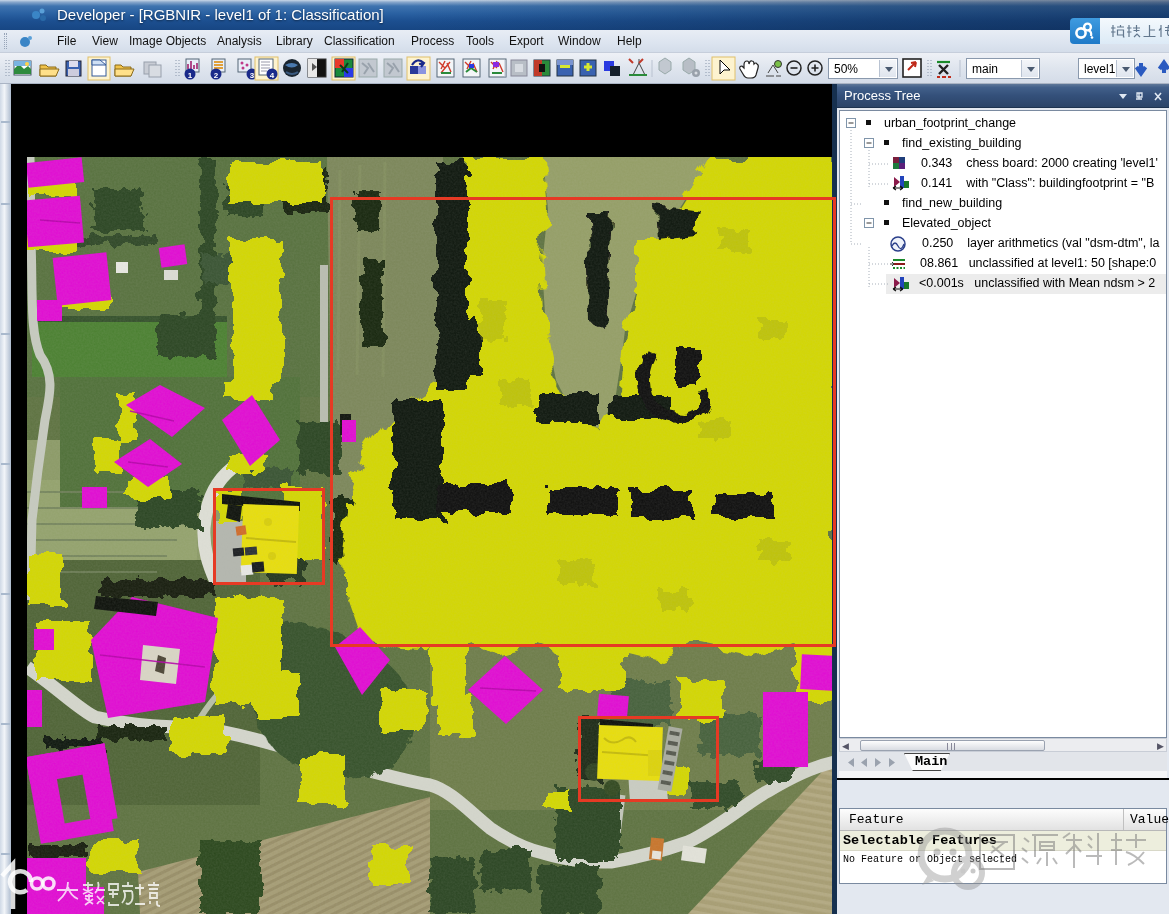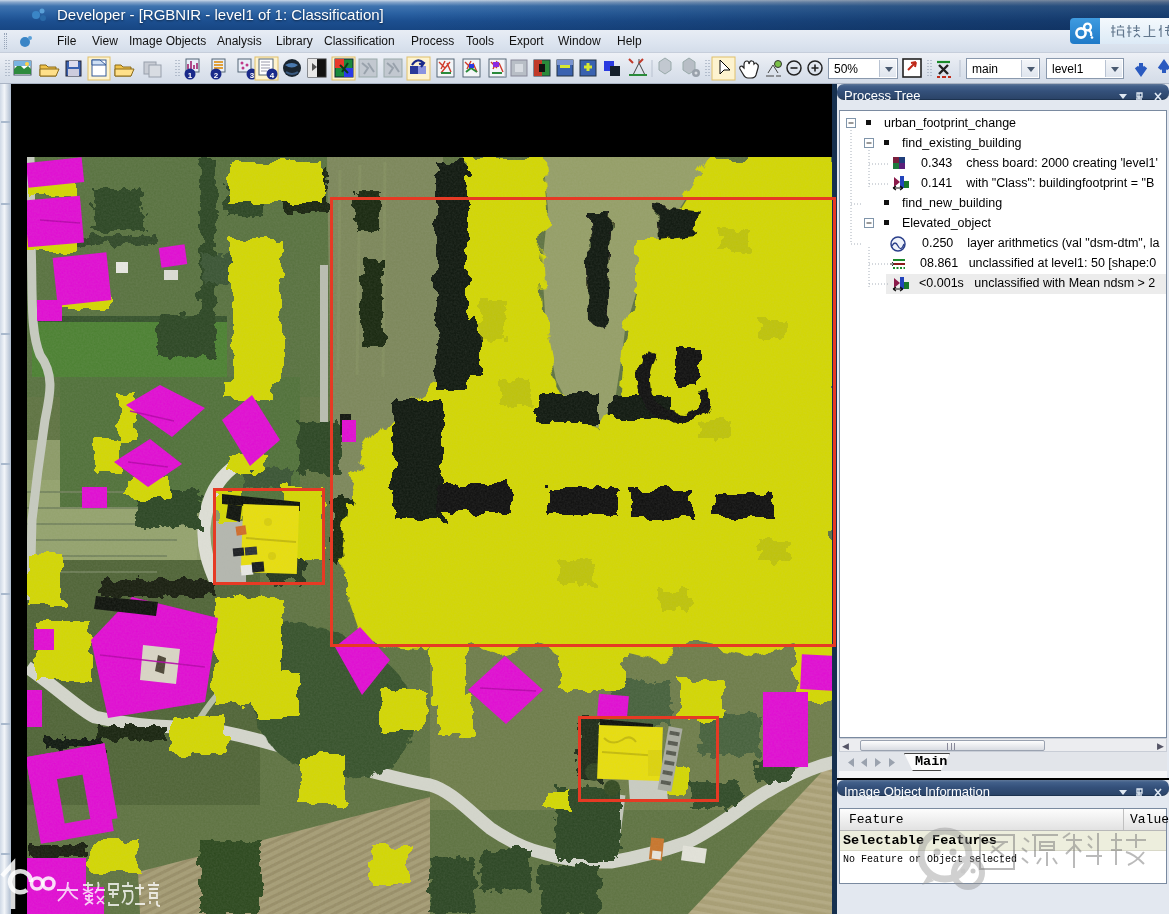--- a/index.html
+++ b/index.html
@@ -16,23 +16,23 @@
 #toolbar{position:absolute;left:0;top:53px;width:1169px;height:31px;
 background:linear-gradient(180deg,#eef1f6 0%,#dfe5ee 50%,#d4dce8 100%);border-bottom:1px solid #aab4c4;}
 .combo{position:absolute;top:5px;height:21px;background:#fff;border:1px solid #8a99ad;font-size:12px;color:#000;padding:3px 0 0 5px;}
 .comboarr{position:absolute;right:1px;top:1px;width:17px;height:17px;background:linear-gradient(180deg,#f4f6f9,#dfe5ee);border-left:1px solid #b9c3d2;}
 .comboarr:after{content:"";position:absolute;left:5px;top:7px;border:4px solid transparent;border-top:5px solid #4a5a70;}
 .grip{position:absolute;top:7px;width:3px;height:16px;border-left:1px dotted #98a5b8;border-right:1px dotted #98a5b8;}
 #leftstrip{position:absolute;left:0;top:84px;width:11px;height:830px;
 background:linear-gradient(90deg,#cfd9e6,#f2f5f9 40%,#aebccf);}
 #viewport{position:absolute;left:11px;top:84px;width:821px;height:830px;background:#000;overflow:hidden;}
 #panelborder{position:absolute;left:832px;top:84px;width:5px;height:830px;background:#16304f;}
-.panelhdr{position:absolute;left:0;top:0;width:100%;height:16px;
+.panelhdr{position:absolute;left:0;top:0;width:100%;height:24px;
 background:linear-gradient(180deg,#5f7899 0%,#42608a 15%,#34507a 50%,#2b4468 100%);
-color:#fff;font-size:13px;border-bottom:1px solid #1d3350;border-radius:7px;}
+color:#fff;font-size:13px;border-bottom:1px solid #1d3350;}
 .panelhdr span{position:absolute;left:7px;top:4px;}
 #ptpanel{position:absolute;left:837px;top:84px;width:332px;height:694px;background:#e3e8f0;}
 #ptcontent{position:absolute;left:2px;top:26px;width:328px;height:628px;background:#fff;border:1px solid #7a8aa0;overflow:hidden;}
 .trow{position:absolute;left:0;width:100%;height:20px;font-size:12.5px;color:#000;white-space:nowrap;}
 #ioipanel{position:absolute;left:837px;top:780px;width:332px;height:134px;background:#e3e8f0;}
 #ioicontent{position:absolute;left:2px;top:28px;width:328px;height:76px;background:#fff;border:1px solid #7a8aa0;font-family:"Liberation Mono",monospace;}
 .redrect{position:absolute;border:3px solid #e63a24;z-index:30;}
 .wm{position:absolute;z-index:40;pointer-events:none;}
 </style></head><body>
 <div id="titlebar"></div>
@@ -180,21 +180,21 @@
         <path d="M937 24 h3 m2 0 h4 m2 0 h3" stroke="#c02a1a" stroke-width="2.2"></path>
 <path d="M960 7 v17" stroke="#b9c2d0"></path>
 </g>
 <g>
 <path d="M1141 10 v8 m-4.5 -4 l4.5 6.5 4.5 -6.5" stroke="#2a5ac0" stroke-width="4" fill="none"></path>
 <path d="M1164 20 v-8 m-4.5 4 l4.5 -6.5 4.5 6.5" stroke="#2a5ac0" stroke-width="4" fill="none"></path>
 </g>
 </svg>
 <div class="combo" style="left:828px;width:70px">50%<div class="comboarr"></div></div>
 <div class="combo" style="left:966px;width:74px">main<div class="comboarr"></div></div>
-<div class="combo" style="left:1046px;width:78px">level1<div class="comboarr"></div></div>
+<div class="combo" style="left:1078px;width:57px">level1<div class="comboarr"></div></div>
 </div>
 <div id="leftstrip"><svg width="11" height="830">
       <g stroke="#a9b9cd" stroke-width="2">
         <path d="M1 38 h9 M1 120 h9 M1 250 h9 M1 380 h9 M1 510 h9 M1 640 h9 M1 770 h9"></path>
       </g>
     </svg></div>
 <div id="viewport">
 <svg width="821" height="830" style="position:absolute;left:0;top:0">
 <defs>
 <filter id="rough" x="-30%" y="-30%" width="160%" height="160%">
@@ -500,28 +500,20 @@
    <path d="M1 1 v9 M3 5.5 l6 -4.5 v9 z"></path>
         <path d="M16 5.5 l6 -4.5 v9 z"></path>
    <path d="M30 1 l6 4.5 -6 4.5 z"></path>
         <path d="M44 1 l6 4.5 -6 4.5 z M51 1 v9"></path>
   </svg>
   <div class="abs" style="left:65px;top:1px;width:46px;height:18px;background:#fbfbfc;border:1.5px solid #444;border-top:1px solid #444;clip-path:polygon(0 0,100% 0,80% 100%,19% 100%);"></div>
   <div class="abs" style="left:76px;top:2px;font-family:'Liberation Mono',monospace;font-weight:bold;font-size:13.5px;">Main</div>
  </div>
 </div>
 <div id="ioipanel">
- <div class="panelhdr">
-      <span>Image Object Information</span>
-  <svg class="abs" style="right:6px;top:7px" width="46" height="12">
-   <path d="M2 3 L10 3 L6 8 Z" fill="#dfe8f2"></path>
-   <path d="M22 2 v6 M19 8 h6 M20 2 h5 v4 h-5 z" stroke="#dfe8f2" stroke-width="1.3" fill="none"></path>
-   <path d="M38 2 L44 9 M44 2 L38 9" stroke="#dfe8f2" stroke-width="1.6"></path>
-  </svg>
- </div>
  <div id="ioicontent">
   <div class="abs" style="left:0;top:0;width:326px;height:22px;background:linear-gradient(180deg,#fdfdfd,#e2e2e2);border-bottom:1px solid #b8b8b8;">
    <span class="abs" style="left:9px;top:3px;font-size:13px;">Feature</span>
    <span class="abs" style="left:290px;top:3px;font-size:13px;">Value</span>
    <div class="abs" style="left:283px;top:0;width:1px;height:21px;background:#c0c0c0"></div>
   </div>
   <div class="abs" style="left:0;top:22px;width:326px;height:20px;background:#edeedd;border-bottom:1px solid #d8d8c8;">
    <span class="abs" style="left:3px;top:2px;font-size:13.5px;font-weight:bold;text-align:right;">Selectable Features</span>
   </div>
   <div class="abs" style="left:0;top:42px;width:326px;height:20px;">

